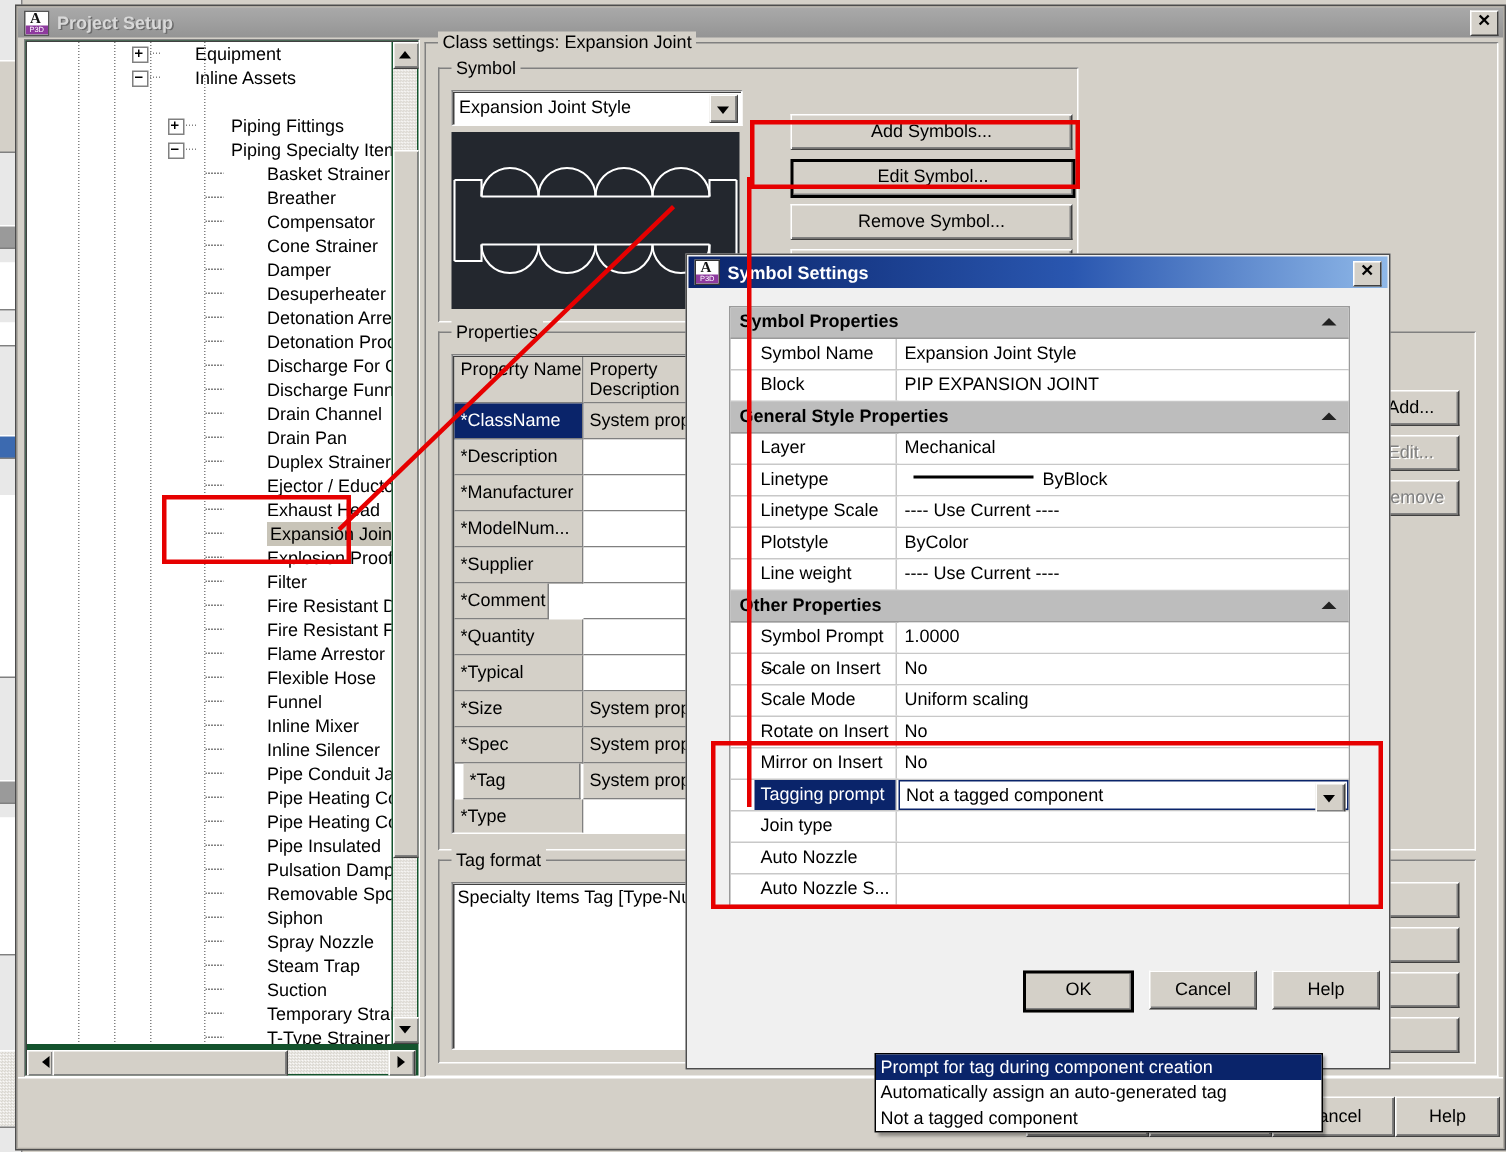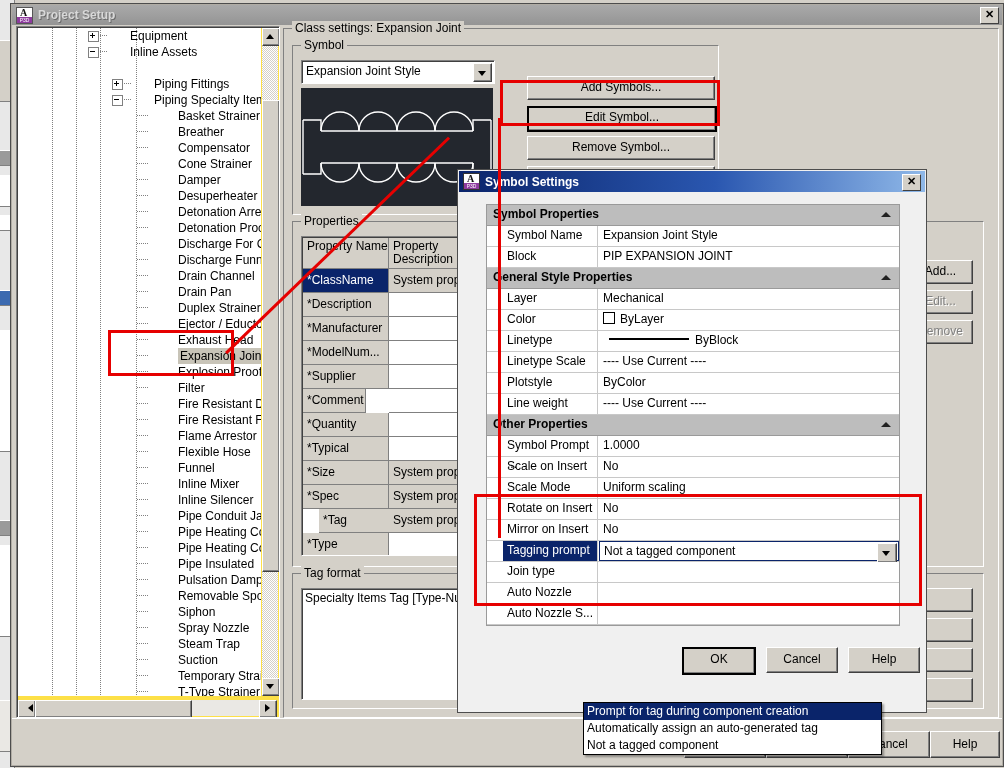--- a/index.html
+++ b/index.html
@@ -40,21 +40,21 @@
   #ps-title-text{font-weight:bold;color:#d8d8d8;font-size:12px;text-shadow:1px 1px 0 #6a6a6a;}
   #ps-close{
     position:absolute;right:3px;top:2px;width:17px;height:15px;
     background:#d4d0c8;border:1px solid #fff;border-right-color:#404040;border-bottom-color:#404040;
     font-size:11px;line-height:13px;text-align:center;font-family:"Liberation Sans",sans-serif;color:#000;font-weight:bold;
   }
 
   
   #tree-panel{
     left:5px;top:22px;width:262px;height:690px;
-    background:#fde047;border:1px solid #808080;border-right-color:#fff;border-bottom-color:#fff;
+    background:#14532d;border:1px solid #808080;border-right-color:#fff;border-bottom-color:#fff;
     box-shadow:1px 1px 0 #404040 inset;
     overflow:hidden;
   }
   #tree-inner{position:absolute;left:1px;top:1px;width:243px;height:668px;overflow:hidden;background:#fff;}
   .tnode{position:relative;height:16px;line-height:16px;white-space:nowrap;font-size:12px;color:#000;}
   .tnode .lbl{position:absolute;top:0;}
   .tbox{position:absolute;width:9px;height:9px;top:3px;border:1px solid #808080;background:#fff;}
   .tbox:before{content:"";position:absolute;left:1px;top:3px;width:5px;height:1px;background:#000;}
   .tbox.plus:after{content:"";position:absolute;left:3px;top:1px;width:1px;height:5px;background:#000;}
   .dots{position:absolute;top:7px;height:1px;background:repeating-linear-gradient(to right,#808080 0 1px,transparent 1px 2px);}
@@ -489,21 +489,21 @@
               <div class="pg-c namecol" style="left: 0px; width: 86px;">*Size</div>
               <div class="pg-c namecol" style="left: 86px; width: 81px;">System prop...</div>
               <div class="pg-c white" style="left: 167px; width: 430px;">Si</div>
             </div>
             <div class="pg-row" style="top: 248px; left: 1px; width: 597px;">
               <div class="pg-c namecol" style="left: 0px; width: 86px;">*Spec</div>
               <div class="pg-c namecol" style="left: 86px; width: 81px;">System prop...</div>
               <div class="pg-c white" style="left: 167px; width: 430px;">Sp</div>
             </div>
             <div class="pg-row" style="top: 272px; left: 1px; width: 597px;">
-              <div class="pg-c namecol" style="left: 16px; width: 78px;">*Tag</div>
+              <div class="pg-c namecol" style="left: 6px; width: 78px;">*Tag</div>
               <div class="pg-c namecol" style="left: 86px; width: 81px;">System prop...</div>
               <div class="pg-c white" style="left: 167px; width: 430px;">Ta</div>
             </div>
             <div class="pg-row" style="top: 296px; left: 1px; width: 597px;">
               <div class="pg-c namecol" style="left: 0px; width: 86px;">*Type</div>
               <div class="pg-c white" style="left: 86px; width: 81px;"></div>
               <div class="pg-c white" style="left: 167px; width: 430px;">Ty</div>
             </div>
           </div>
       </div>
@@ -564,24 +564,20 @@
         <div class="v"><span>Expansion Joint Style</span></div>
       </div>
       <div class="ss-row">
         <div class="k">Block</div>
         <div class="v"><span>PIP EXPANSION JOINT</span></div>
       </div>
       <div class="ss-cat"><span>General Style Properties</span><span class="chev"></span></div>
       <div class="ss-row">
         <div class="k">Layer</div>
         <div class="v"><span>Mechanical</span></div>
-      </div>
-      <div class="ss-row">
-        <div class="k">Color</div>
-        <div class="v"><span class="swatch"></span><span>ByLayer</span></div>
       </div>
       <div class="ss-row">
         <div class="k">Linetype</div>
         <div class="v"><span class="ltline"></span><span>ByBlock</span></div>
       </div>
       <div class="ss-row">
         <div class="k">Linetype Scale</div>
         <div class="v"><span>---- Use Current ----</span></div>
       </div>
       <div class="ss-row">

